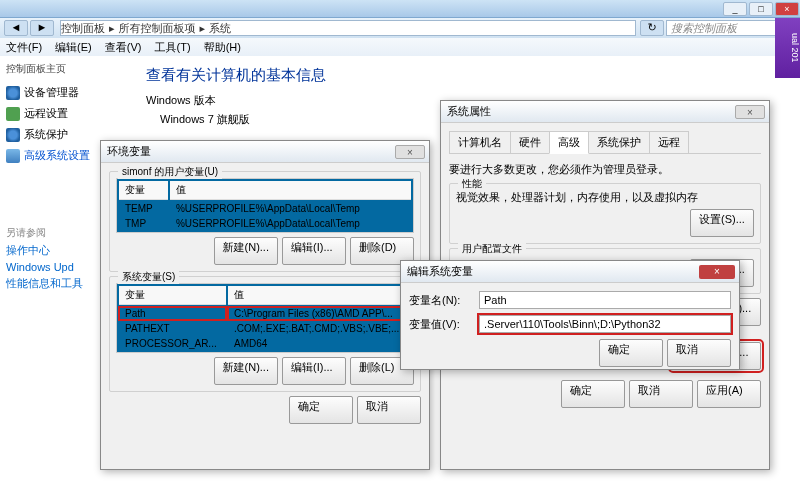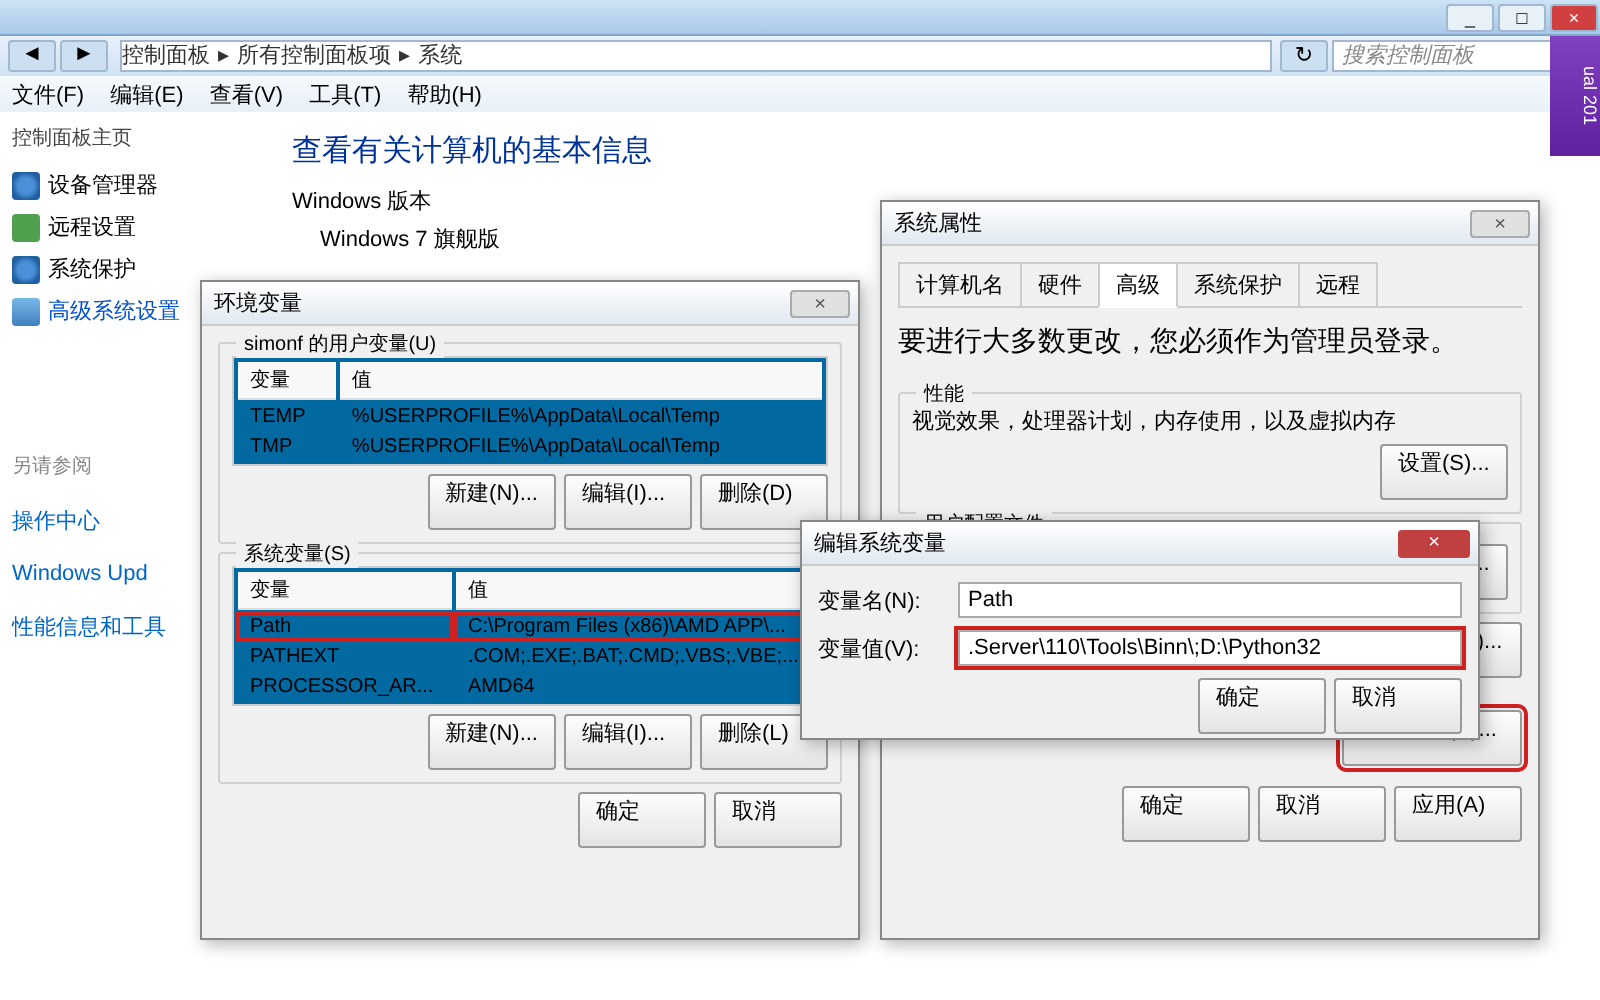--- a/index.html
+++ b/index.html
@@ -18,21 +18,21 @@
 
 .menubar { position: absolute; top: 38px; left: 0; right: 0; height: 18px; background: linear-gradient(#f5f9fc, #e8f0f8); padding: 2px 6px; }
 .menubar span { margin-right: 10px; cursor: default; }
 
 .sidebar { position: absolute; top: 56px; left: 0; width: 130px; bottom: 0; background: #fff; padding: 6px; }
 .sidebar .hdr { color: #444; margin-bottom: 6px; font-size: 10px; }
 .sidebar .item { display: flex; align-items: center; padding: 3px 0; }
 .sidebar .item .ico { width: 14px; height: 14px; margin-right: 4px; }
 .sidebar .item.sel { color: #0050d0; }
 .sidebar .sec { margin-top: 60px; color: #888; font-size: 10px; }
-.sidebar .link { color: #0066cc; margin-top: 13px; }
+.sidebar .link { color: #0066cc; margin-top: 3px; }
 
 .main { position: absolute; top: 56px; left: 130px; right: 0; bottom: 0; background: #fff; padding: 10px 16px; }
 .main h1 { color: #003399; font-size: 15px; font-weight: normal; margin-bottom: 8px; }
 .main .sub { font-size: 11px; margin-bottom: 4px; }
 .main .indent { margin-left: 14px; }
 .workgroup { margin-top: 300px; font-size: 11px; }
 .workgroup span:first-child { display: inline-block; width: 120px; }
 
 
 .dlg { position: absolute; background: #f0f0f0; border: 1px solid #888; box-shadow: 2px 2px 8px rgba(0,0,0,0.3); }
@@ -144,21 +144,21 @@
     <span class="x gray">×</span>
   </div>
   <div class="body">
     <div class="tabs">
       <div class="tab">计算机名</div>
       <div class="tab">硬件</div>
       <div class="tab active">高级</div>
       <div class="tab">系统保护</div>
       <div class="tab">远程</div>
     </div>
-    <div style="font-size:14px; margin-bottom:16px;">要进行大多数更改，您必须作为管理员登录。</div>
+    <div style="font-size:11px; margin-bottom:6px;">要进行大多数更改，您必须作为管理员登录。</div>
     <div class="group">
       <div class="glabel">性能</div>
       <div style="font-size:11px;">视觉效果，处理器计划，内存使用，以及虚拟内存</div>
       <div class="btnrow">
           <div class="wbtn">设置(S)...</div>
         </div>
     </div>
     <div class="group">
       <div class="glabel">用户配置文件</div>
       <div class="btnrow">

